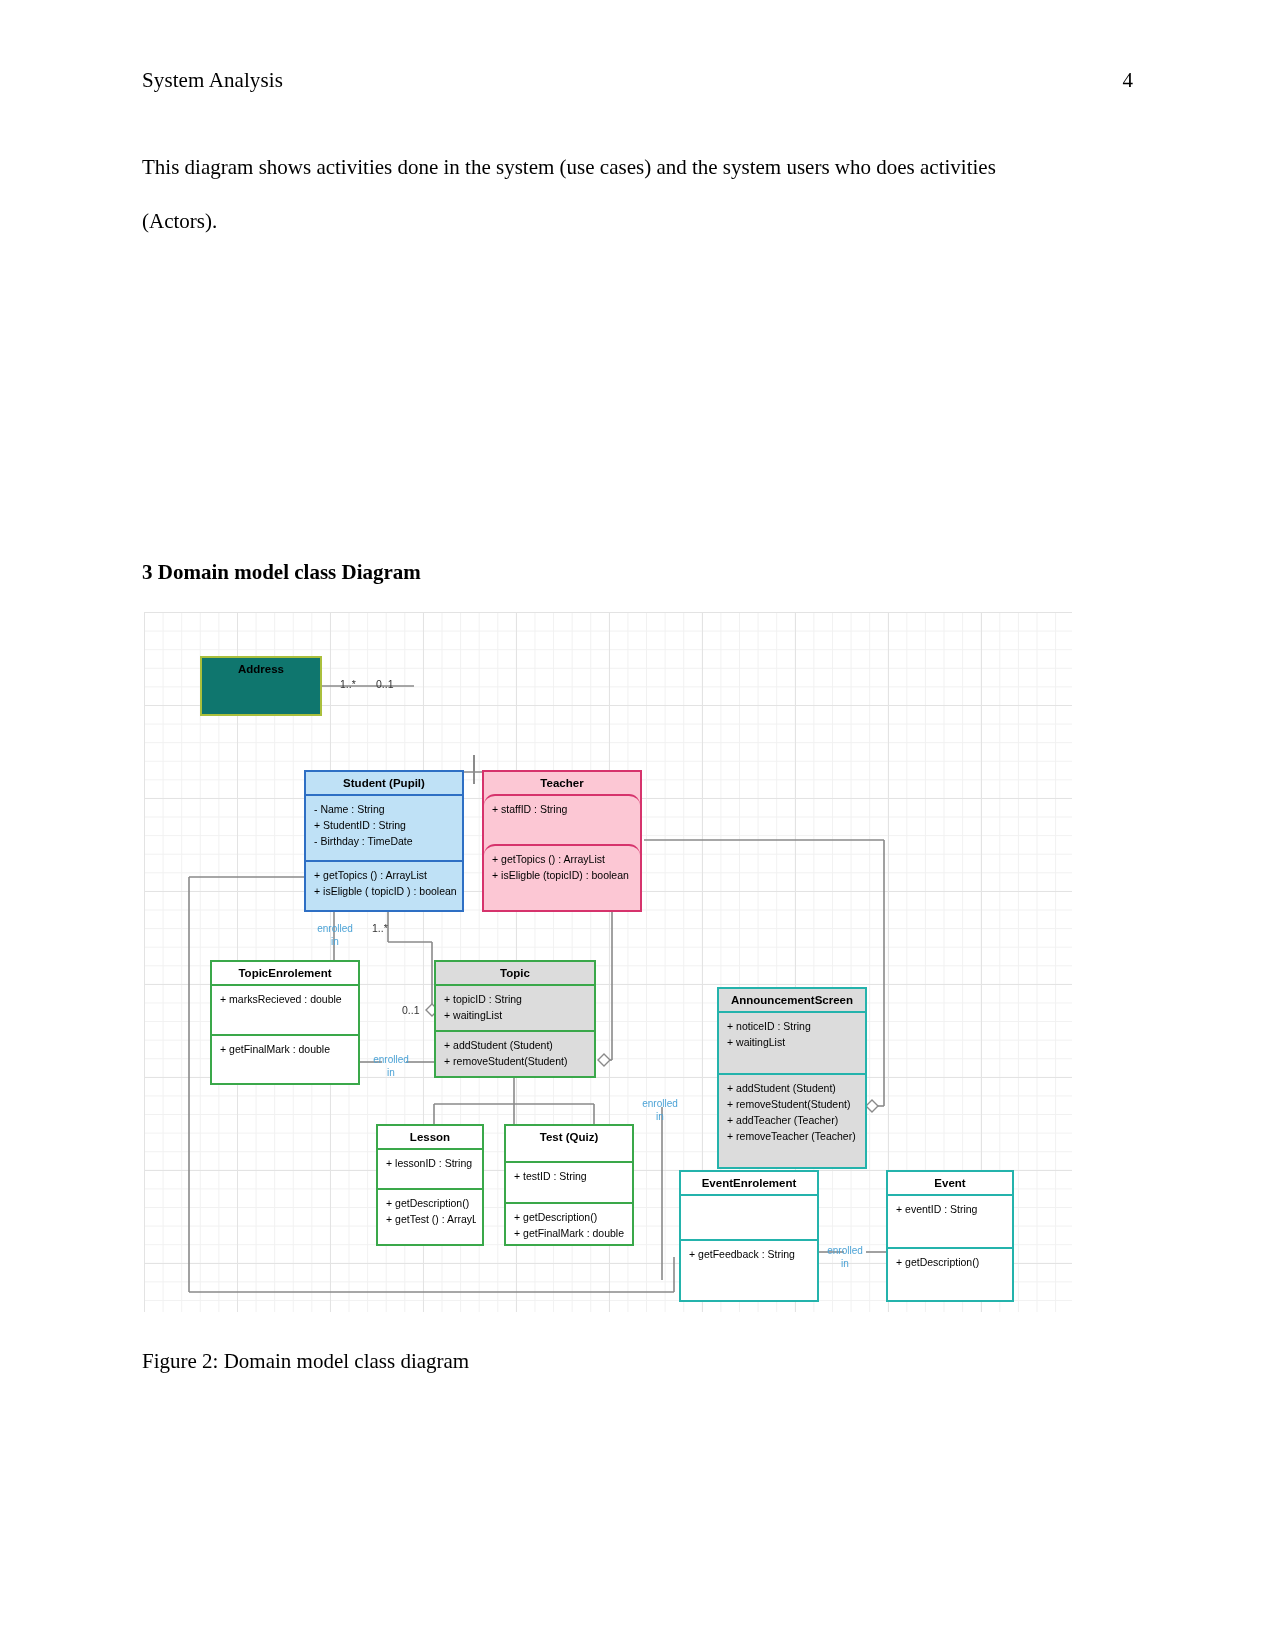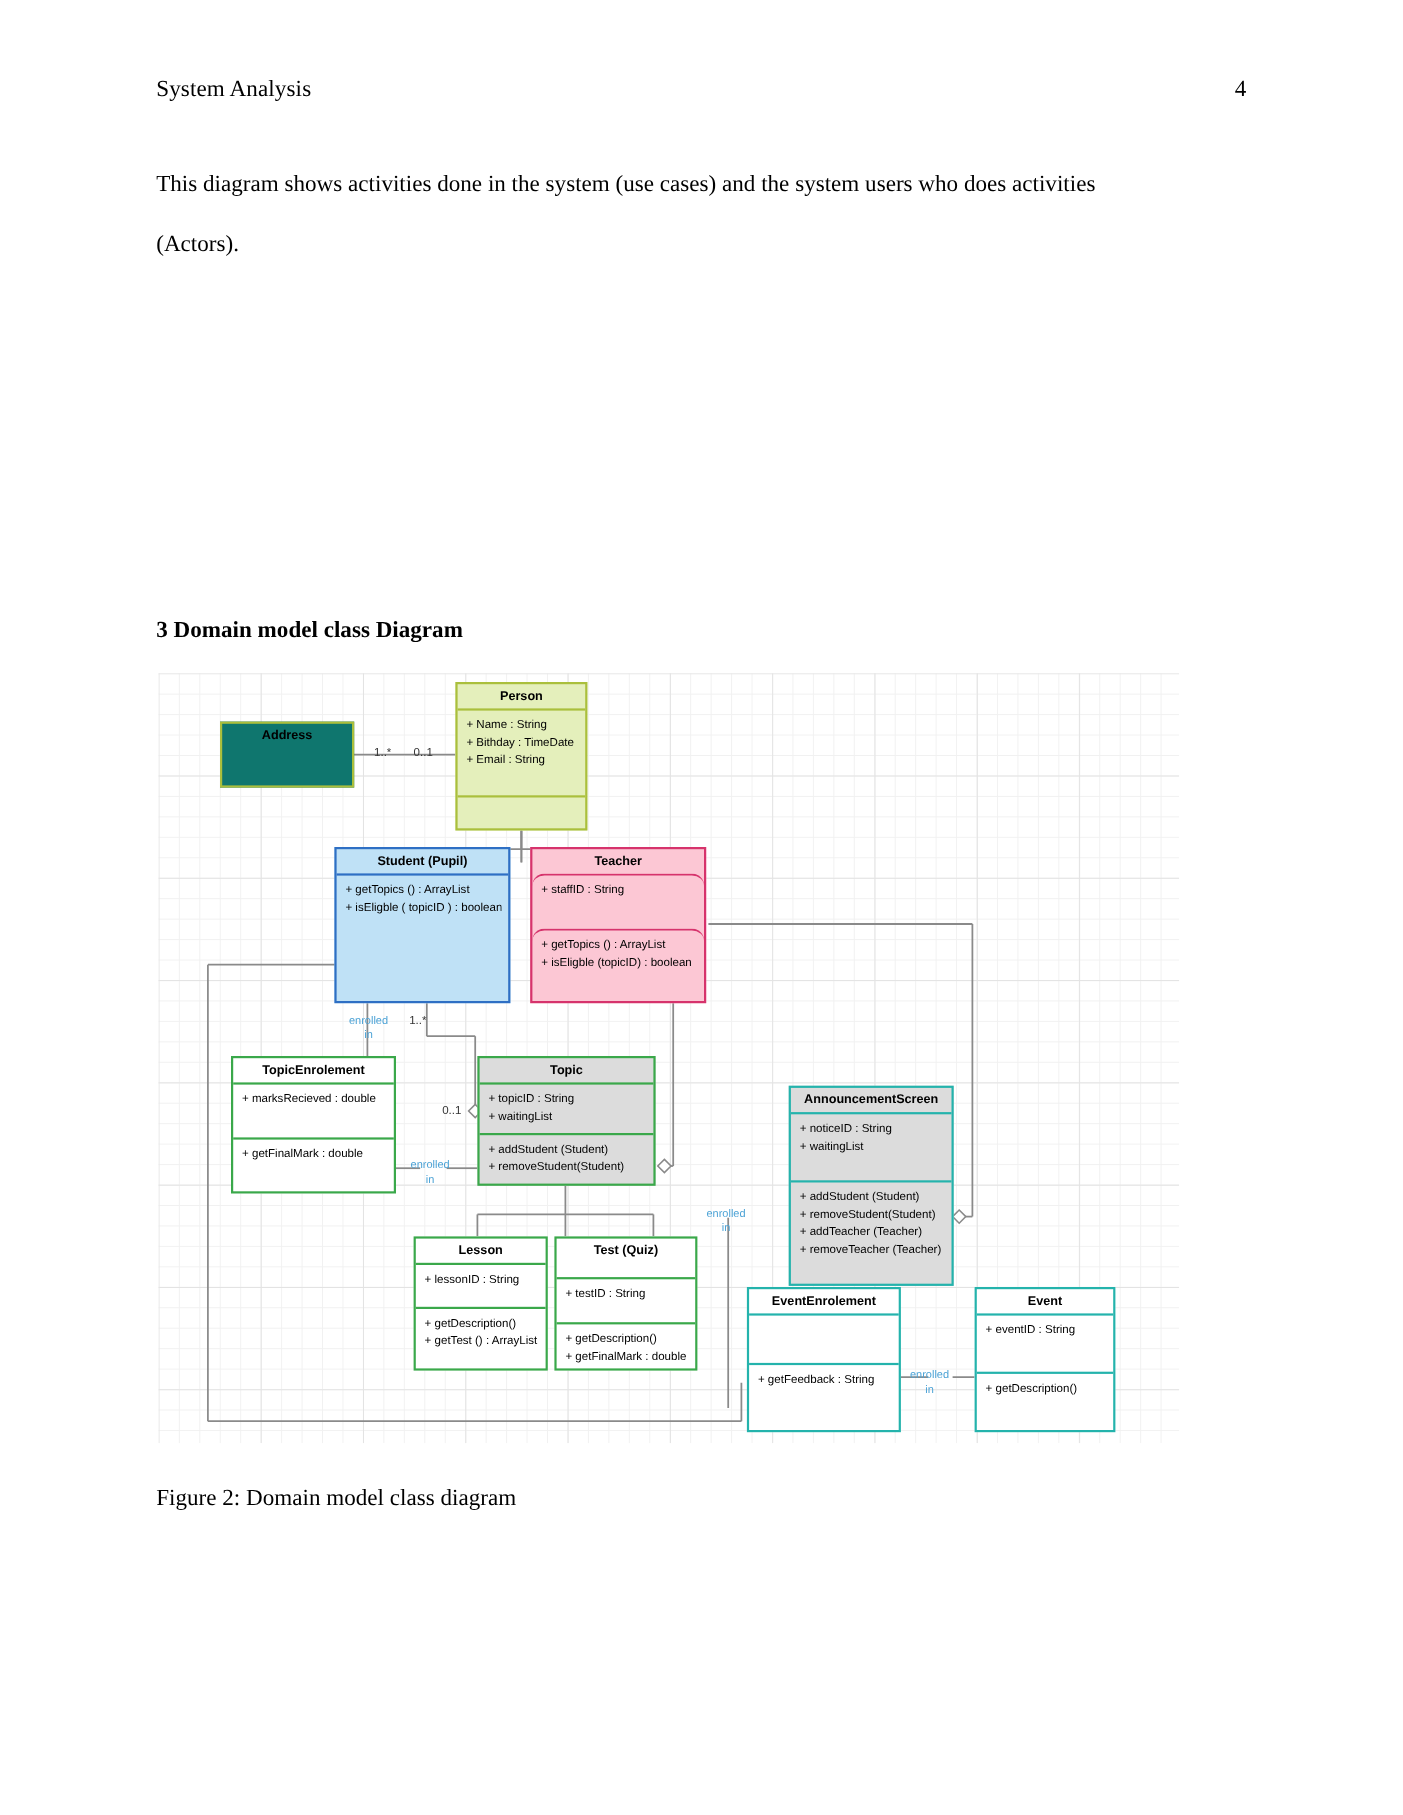--- a/index.html
+++ b/index.html
@@ -224,32 +224,28 @@
       <polygon points="288,392 294,398 288,404 282,398"></polygon>
       <polygon points="460,442 466,448 460,454 454,448"></polygon>
       <polygon points="728,488 734,494 728,500 722,494"></polygon>
     </g>
   </svg>
 
   <div class="uml c-white-green" style="left:56px; top:44px; width:122px; height:60px;">
     <div class="title">Address</div>
   </div>
 
-  <div class="uml c-green" style="left:270px; top:8px; width:120px; height:135px;">
-    <div class="title">Person</div>
-    <div class="compartment">
-      <div>+ Name : String</div>
-      <div>+ Bithday : TimeDate</div>
-      <div>+ Email : String</div>
-    </div>
-    <div class="compartment"></div>
-  </div>
 
   <div class="uml c-blue" style="left:160px; top:158px; width:160px; height:142px;">
     <div class="title">Student (Pupil)</div>
+    <div class="compartment">
+      <div>-  Name : String</div>
+      <div>+ StudentID : String</div>
+      <div>-  Birthday : TimeDate</div>
+    </div>
     <div class="compartment">
       <div>+ getTopics () : ArrayList</div>
       <div>+ isEligble ( topicID ) : boolean</div>
     </div>
   </div>
 
   <div class="uml c-pink" style="left:338px; top:158px; width:160px; height:142px;">
     <div class="title">Teacher</div>
     <div class="compartment">
       <div>+ staffID : String</div>
@@ -289,21 +285,21 @@
       <div>+ waitingList</div>
     </div>
     <div class="compartment">
       <div>+ addStudent (Student)</div>
       <div>+ removeStudent(Student)</div>
       <div>+ addTeacher (Teacher)</div>
       <div>+ removeTeacher (Teacher)</div>
     </div>
   </div>
 
-  <div class="uml c-wgreen" style="left:232px; top:512px; width:122px; height:122px;">
+  <div class="uml c-wgreen" style="left:232px; top:512px; width:108px; height:122px;">
     <div class="title">Lesson</div>
     <div class="compartment">
       <div>+ lessonID : String</div>
     </div>
     <div class="compartment">
       <div>+ getDescription()</div>
       <div>+ getTest () : ArrayList</div>
     </div>
   </div>
 

